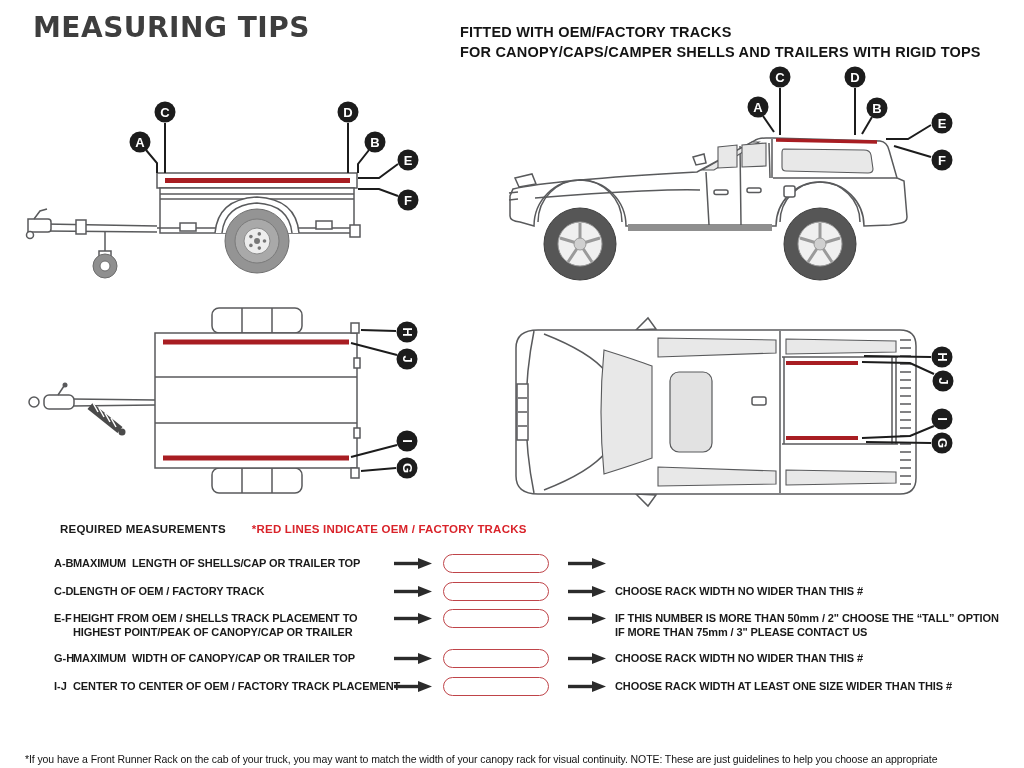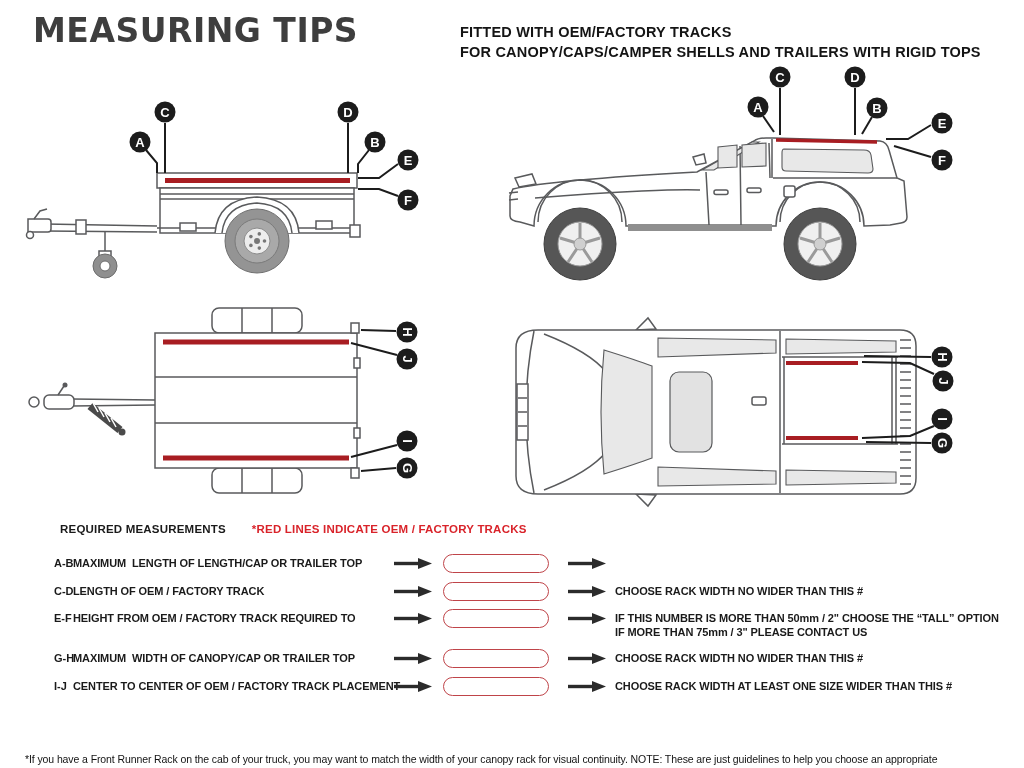--- a/index.html
+++ b/index.html
@@ -4,21 +4,21 @@
 <style>
   html,body{margin:0;padding:0;}
   body{
     width:1024px;height:768px;background:#ffffff;position:relative;
     font-family:"Liberation Sans",sans-serif;color:#1a1a1a;overflow:hidden;
   }
   .abs{position:absolute;}
   
   .title{
     left:33px;top:14px;font-family:"DejaVu Sans",sans-serif;
-    font-size:33px;font-weight:bold;color:#3e3e3e;letter-spacing:.5px;line-height:1;
+    font-size:28px;font-weight:bold;color:#3e3e3e;letter-spacing:.5px;line-height:1;
   }
   .subtitle{
     left:460px;top:22px;font-size:14.5px;font-weight:bold;color:#141414;
     line-height:20px;letter-spacing:.2px;
   }
   
   svg text.mk{font-family:"Liberation Sans",sans-serif;font-weight:bold;font-size:13px;fill:#ffffff;}
   svg .lead{stroke:#1c1c1c;stroke-width:2;fill:none;}
   svg .ln{stroke:#595a5c;stroke-width:1.5;fill:none;}
   svg .lnf{stroke:#595a5c;stroke-width:1.5;fill:#ffffff;}
@@ -286,21 +286,21 @@
       <text class="mk" x="452" y="147.5" text-anchor="middle" transform="rotate(90 452 143)">G</text>
     </g>
 </svg>
 
 <div class="abs m-head"><span>REQUIRED MEASUREMENTS</span><span class="note">*RED LINES INDICATE OEM / FACTORY TRACKS</span></div>
 
 <div class="abs rows">
 
   <div class="m-row" style="top:0">
     <div class="m-code">A-B</div>
-    <div class="m-desc"><div>MAXIMUM  LENGTH OF LENGTH/CAP OR TRAILER TOP</div></div>
+    <div class="m-desc"><div>MAXIMUM  LENGTH OF SHELLS/CAP OR TRAILER TOP</div></div>
     <svg class="m-arrow1" width="40" height="13">
         <line x1="1" y1="6.5" x2="25" y2="6.5" stroke="#2b2b2b" stroke-width="3.4"></line>
         <polygon points="25,1 39,6.5 25,12" fill="#2b2b2b"></polygon>
       </svg>
     <div class="m-pill"></div>
     <svg class="m-arrow2" width="40" height="13">
         <line x1="1" y1="6.5" x2="25" y2="6.5" stroke="#2b2b2b" stroke-width="3.4"></line>
         <polygon points="25,1 39,6.5 25,12" fill="#2b2b2b"></polygon>
       </svg>
   </div>
@@ -315,21 +315,21 @@
     <div class="m-pill"></div>
     <svg class="m-arrow2" width="40" height="13">
         <line x1="1" y1="6.5" x2="25" y2="6.5" stroke="#2b2b2b" stroke-width="3.4"></line>
         <polygon points="25,1 39,6.5 25,12" fill="#2b2b2b"></polygon>
       </svg>
     <div class="m-result"><div>CHOOSE RACK WIDTH NO WIDER THAN THIS #</div></div>
   </div>
 
   <div class="m-row" style="top:55px">
     <div class="m-code">E-F</div>
-    <div class="m-desc"><div>HEIGHT FROM OEM / FACTORY TRACK REQUIRED TO</div></div>
+    <div class="m-desc"><div>HEIGHT FROM OEM / SHELLS TRACK PLACEMENT TO</div><div class="l2">HIGHEST POINT/PEAK OF CANOPY/CAP OR TRAILER</div></div>
     <svg class="m-arrow1" width="40" height="13">
         <line x1="1" y1="6.5" x2="25" y2="6.5" stroke="#2b2b2b" stroke-width="3.4"></line>
         <polygon points="25,1 39,6.5 25,12" fill="#2b2b2b"></polygon>
       </svg>
     <div class="m-pill"></div>
     <svg class="m-arrow2" width="40" height="13">
         <line x1="1" y1="6.5" x2="25" y2="6.5" stroke="#2b2b2b" stroke-width="3.4"></line>
         <polygon points="25,1 39,6.5 25,12" fill="#2b2b2b"></polygon>
       </svg>
     <div class="m-result"><div>IF THIS NUMBER IS MORE THAN 50mm / 2" CHOOSE THE “TALL” OPTION</div><div class="l2">IF MORE THAN 75mm / 3" PLEASE CONTACT US</div></div>

